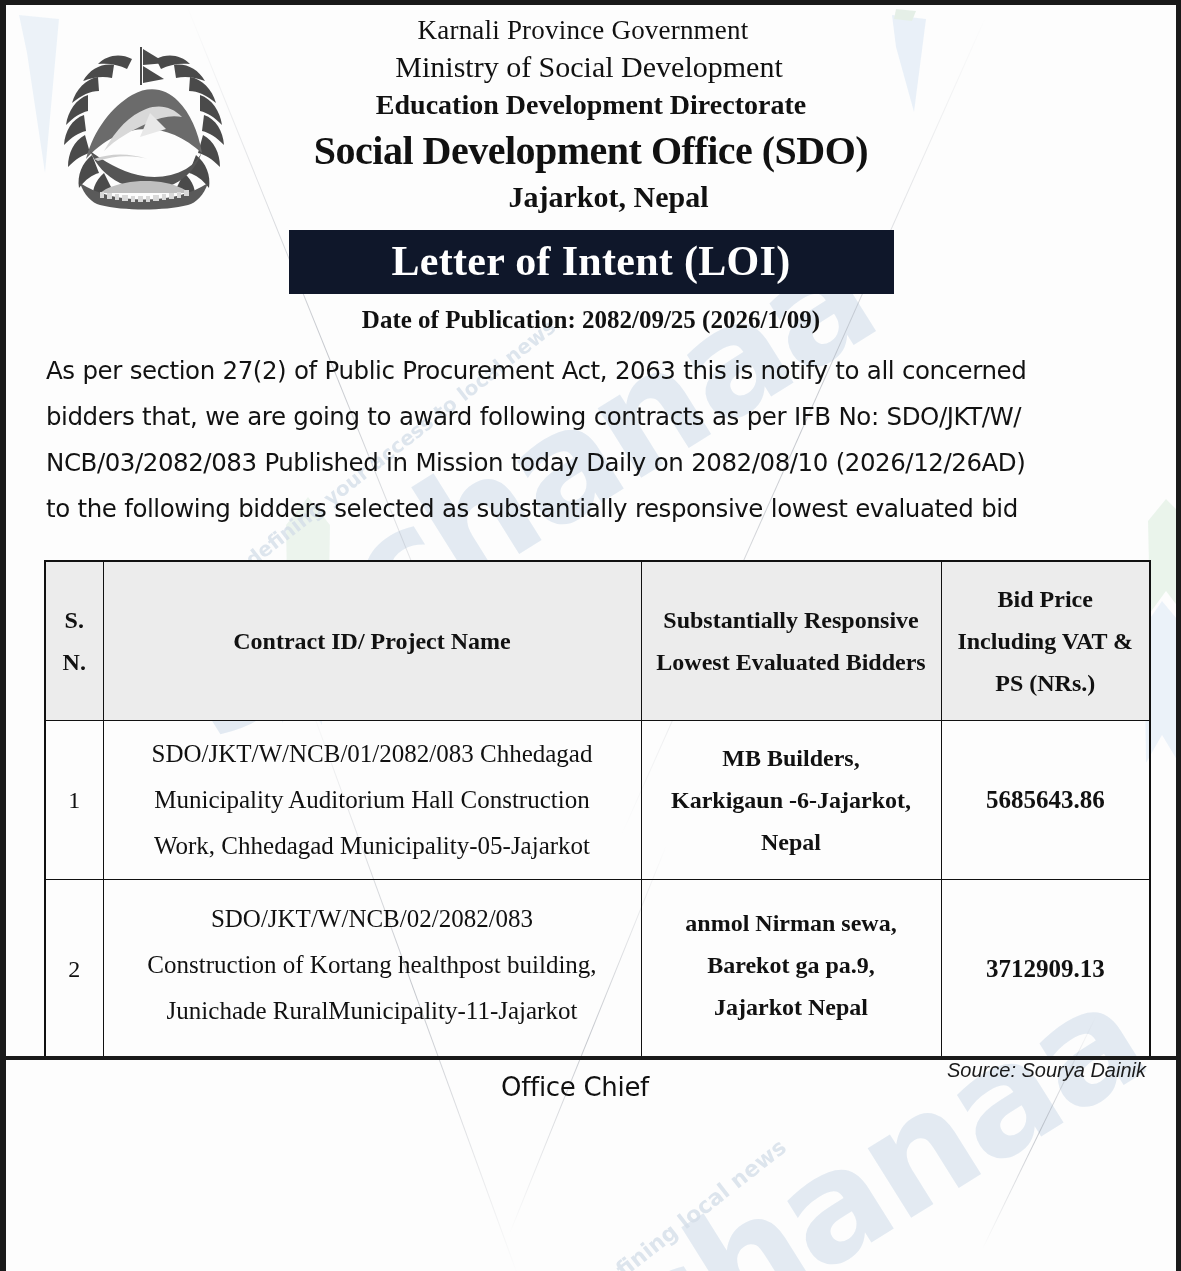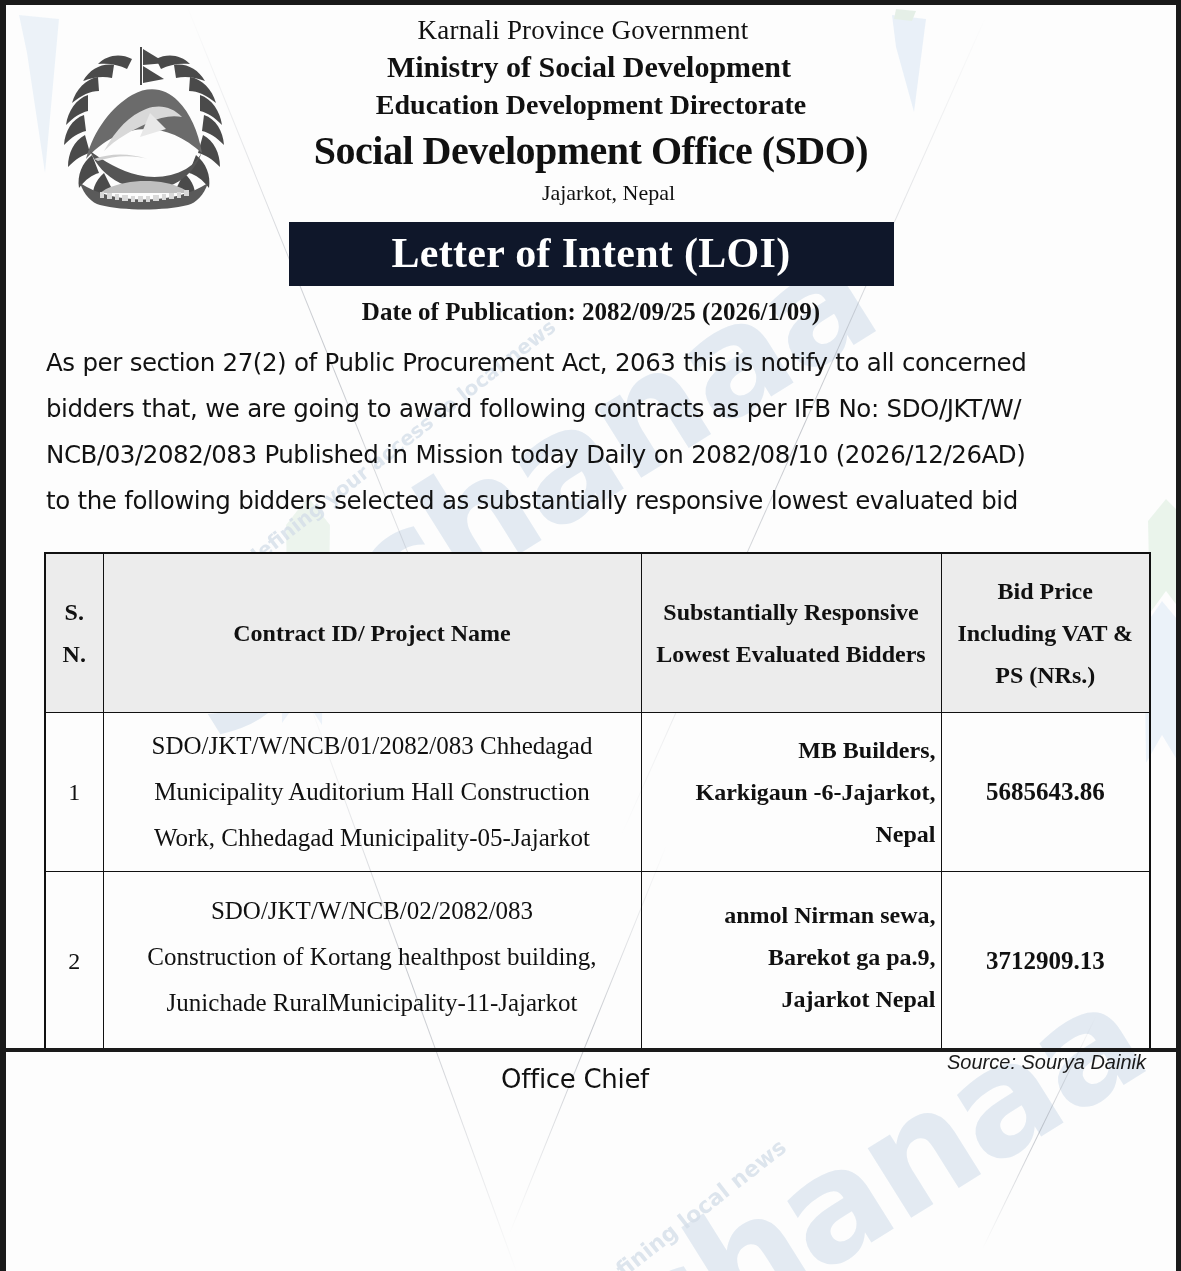--- a/index.html
+++ b/index.html
@@ -78,37 +78,37 @@
     text-align: center;
   }
   .h-line1 {
     font-size: 27px;
     font-weight: 400;
     letter-spacing: .2px;
     margin: 0 16px 4px 0;
   }
   .h-line2 {
     font-size: 30px;
-    font-weight: 700;
+    font-weight: 400;
     margin: 0 4px 5px 0;
   }
   .h-line3 {
     font-size: 28px;
     font-weight: 700;
     margin: 0 0 6px 0;
   }
   .h-line4 {
     font-size: 40px;
     font-weight: 700;
     margin: 0 0 6px 0;
     letter-spacing: -.5px;
   }
   .h-line5 {
-    font-size: 22px;
-    font-weight: 400;
+    font-size: 30px;
+    font-weight: 700;
     margin: 0 0 16px 0;
     padding-left: 35px;
   }
 
   .loi-banner {
     display: block;
     width: 605px;
     margin: 0 auto 12px auto;
     background: #0f172a;
     color: #ffffff;
@@ -172,21 +172,21 @@
     font-weight: 400;
   }
   td.name {
     text-align: center;
     font-size: 25px;
     font-weight: 400;
     line-height: 46px;
     padding: 10px 8px;
   }
   td.bidder {
-    text-align: right;
+    text-align: center;
     font-size: 24px;
     font-weight: 700;
     line-height: 42px;
     padding: 10px 5px;
   }
   td.price {
     text-align: center;
     font-size: 25px;
     font-weight: 700;
   }

